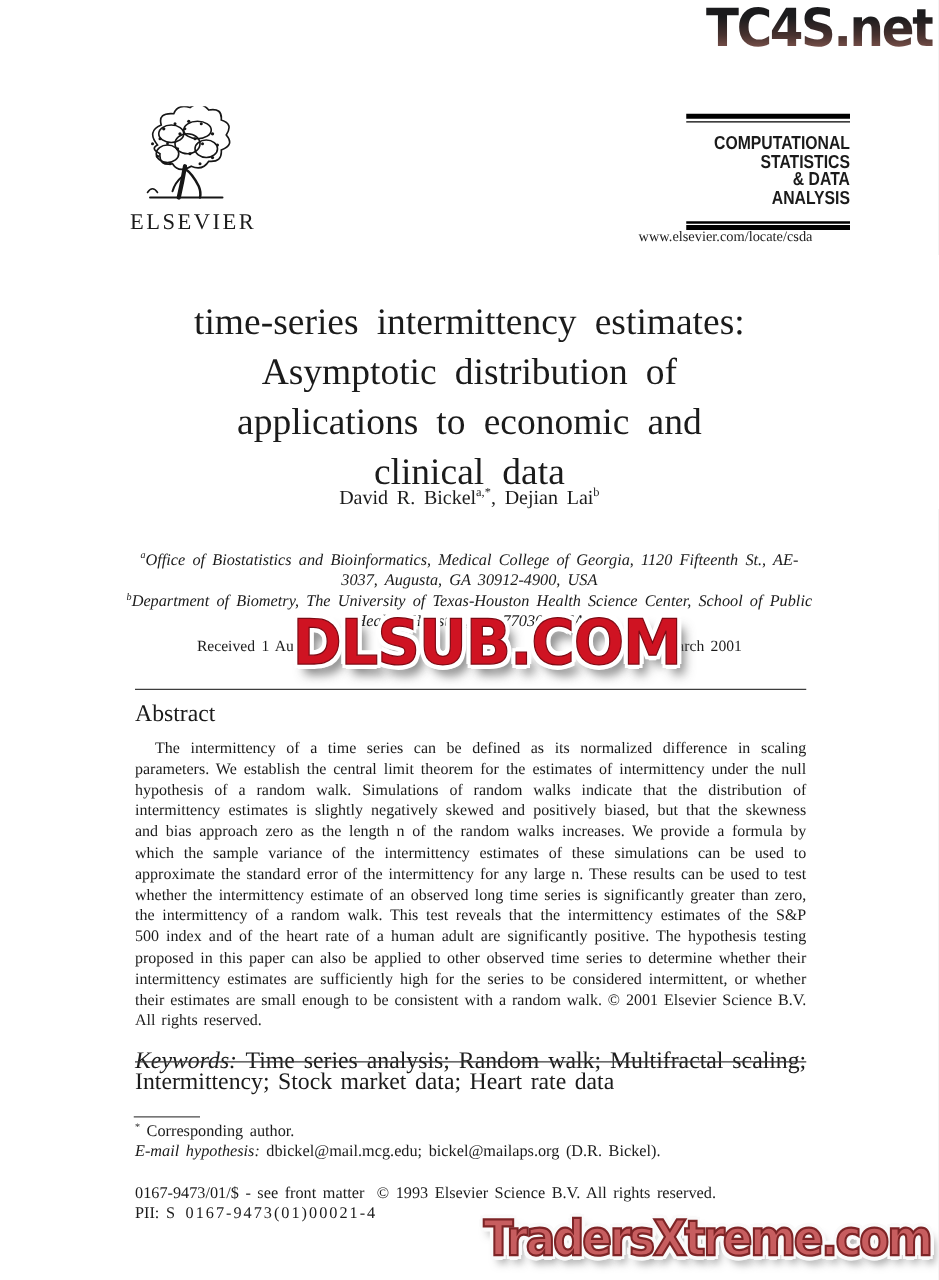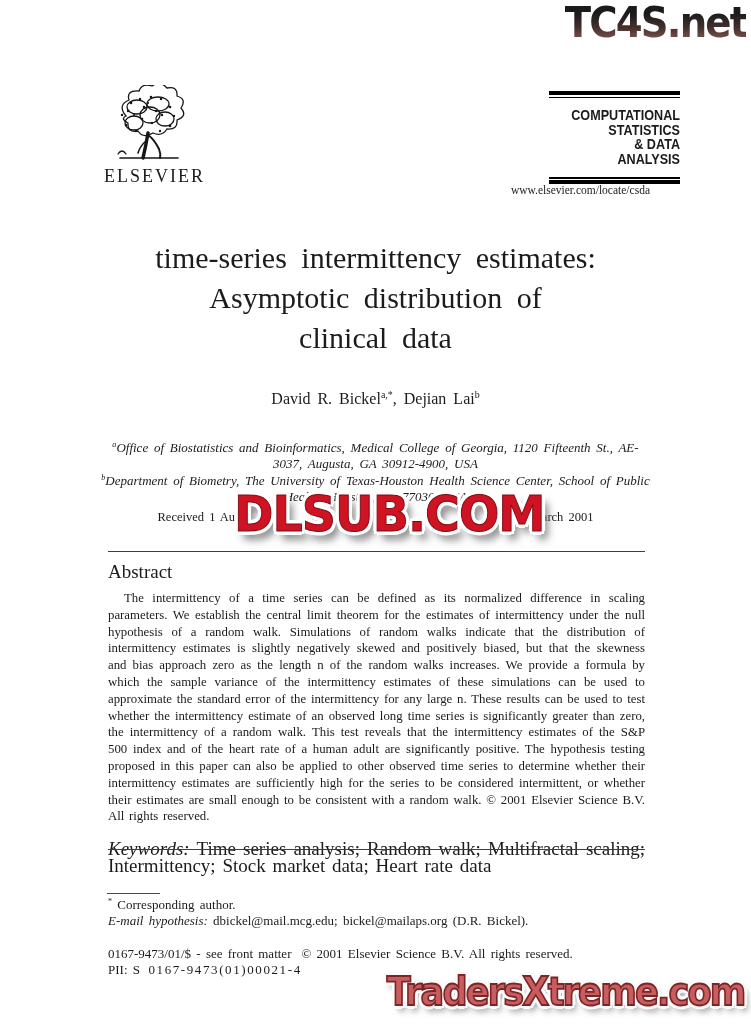--- a/index.html
+++ b/index.html
@@ -171,20 +171,21 @@
       <div>&amp; DATA ANALYSIS</div>
     </div>
     <div class="thin2"></div>
     <div class="thick"></div>
   </div>
   <div class="journal-url">www.elsevier.com/locate/csda</div>
 
   <div class="title">
     <div>time-series intermittency estimates:</div>
     <div>Asymptotic distribution of</div>
+    <div>applications to economic and</div>
     <div>clinical data</div>
   </div>
 
   <div class="authors"><span>David R. Bickel</span><sup>a,*</sup><span>, </span><span>Dejian Lai</span><sup>b</sup></div>
 
   <div class="affils">
     <div class="affil"><sup>a</sup><span>Office of Biostatistics and Bioinformatics, Medical College of Georgia, 1120 Fifteenth St., AE-3037, Augusta, GA 30912-4900, USA</span></div>
     <div class="affil"><sup>b</sup><span>Department of Biometry, The University of Texas-Houston Health Science Center, School of Public Health, Houston, TX 77030, USA</span></div>
   </div>
 
@@ -200,18 +201,18 @@
   <div class="abs-heading">Abstract</div>
   <div class="abs-body">The intermittency of a time series can be defined as its normalized difference in scaling parameters. We establish the central limit theorem for the estimates of intermittency under the null hypothesis of a random walk. Simulations of random walks indicate that the distribution of intermittency estimates is slightly negatively skewed and positively biased, but that the skewness and bias approach zero as the length n of the random walks increases. We provide a formula by which the sample variance of the intermittency estimates of these simulations can be used to approximate the standard error of the intermittency for any large n. These results can be used to test whether the intermittency estimate of an observed long time series is significantly greater than zero, the intermittency of a random walk. This test reveals that the intermittency estimates of the S&amp;P 500 index and of the heart rate of a human adult are significantly positive. The hypothesis testing proposed in this paper can also be applied to other observed time series to determine whether their intermittency estimates are sufficiently high for the series to be considered intermittent, or whether their estimates are small enough to be consistent with a random walk. © 2001 Elsevier Science B.V. All rights reserved.</div>
   <div class="keywords"><span class="kw-label">Keywords:</span>
     <span>Time series analysis; Random walk; Multifractal scaling; Intermittency; Stock market data; Heart rate data</span></div>
   <div class="hrule rule-abs-bottom"></div>
 
   <div class="fn-rule"></div>
   <div class="fn-line fn-corr"><sup>*</sup> <span>Corresponding author.</span></div>
   <div class="fn-line fn-email"><span class="em-label">E-mail hypothesis:</span>
     <span>dbickel@mail.mcg.edu; bickel@mailaps.org (D.R. Bickel).</span></div>
-  <div class="fn-line issn"><span>0167-9473/01/$ - see front matter</span><span class="issn-right">© 2001 Elsevier Science B.V. All rights reserved.</span></div>
+  <div class="fn-line issn"><span>0167-9473/01/$ - see front matter</span><span class="issn-right">© 1993 Elsevier Science B.V. All rights reserved.</span></div>
   <div class="fn-line pii"><span>PII:</span> <span class="pii-value">S 0167-9473(01)00021-4</span></div>
 
   <div class="wm-bottom">TradersXtreme.com</div>
 
 </div>
 
 </body></html>

